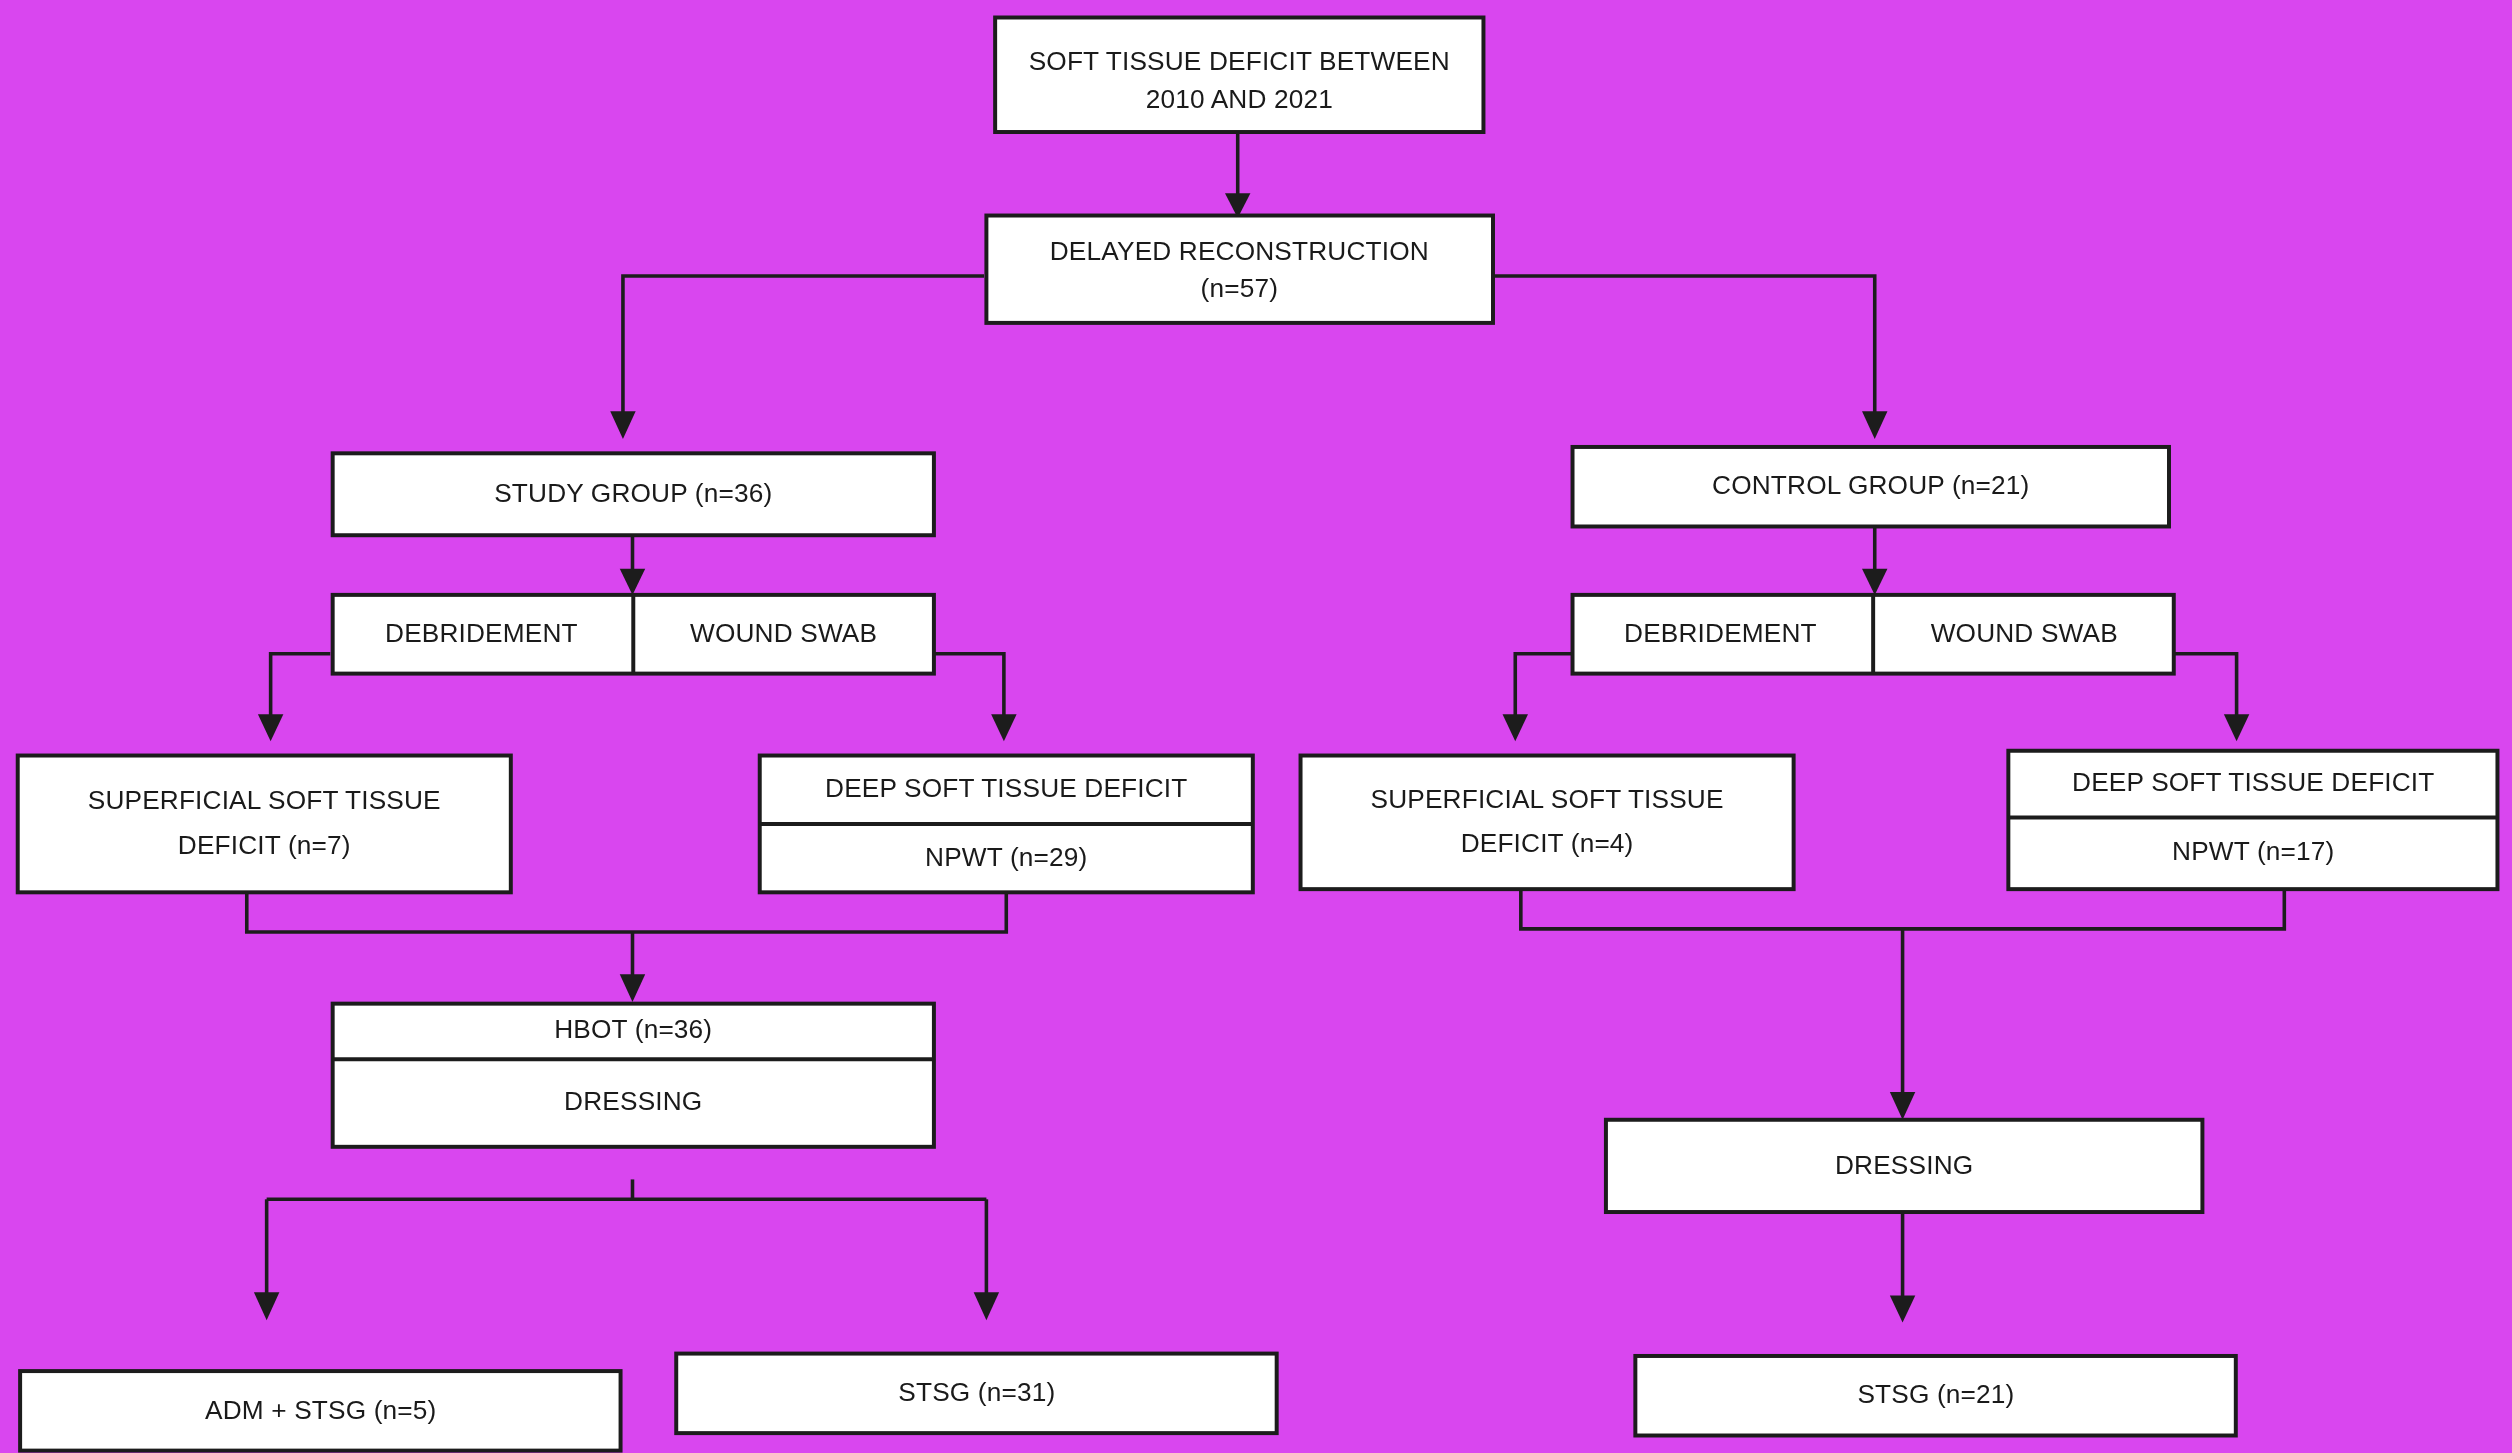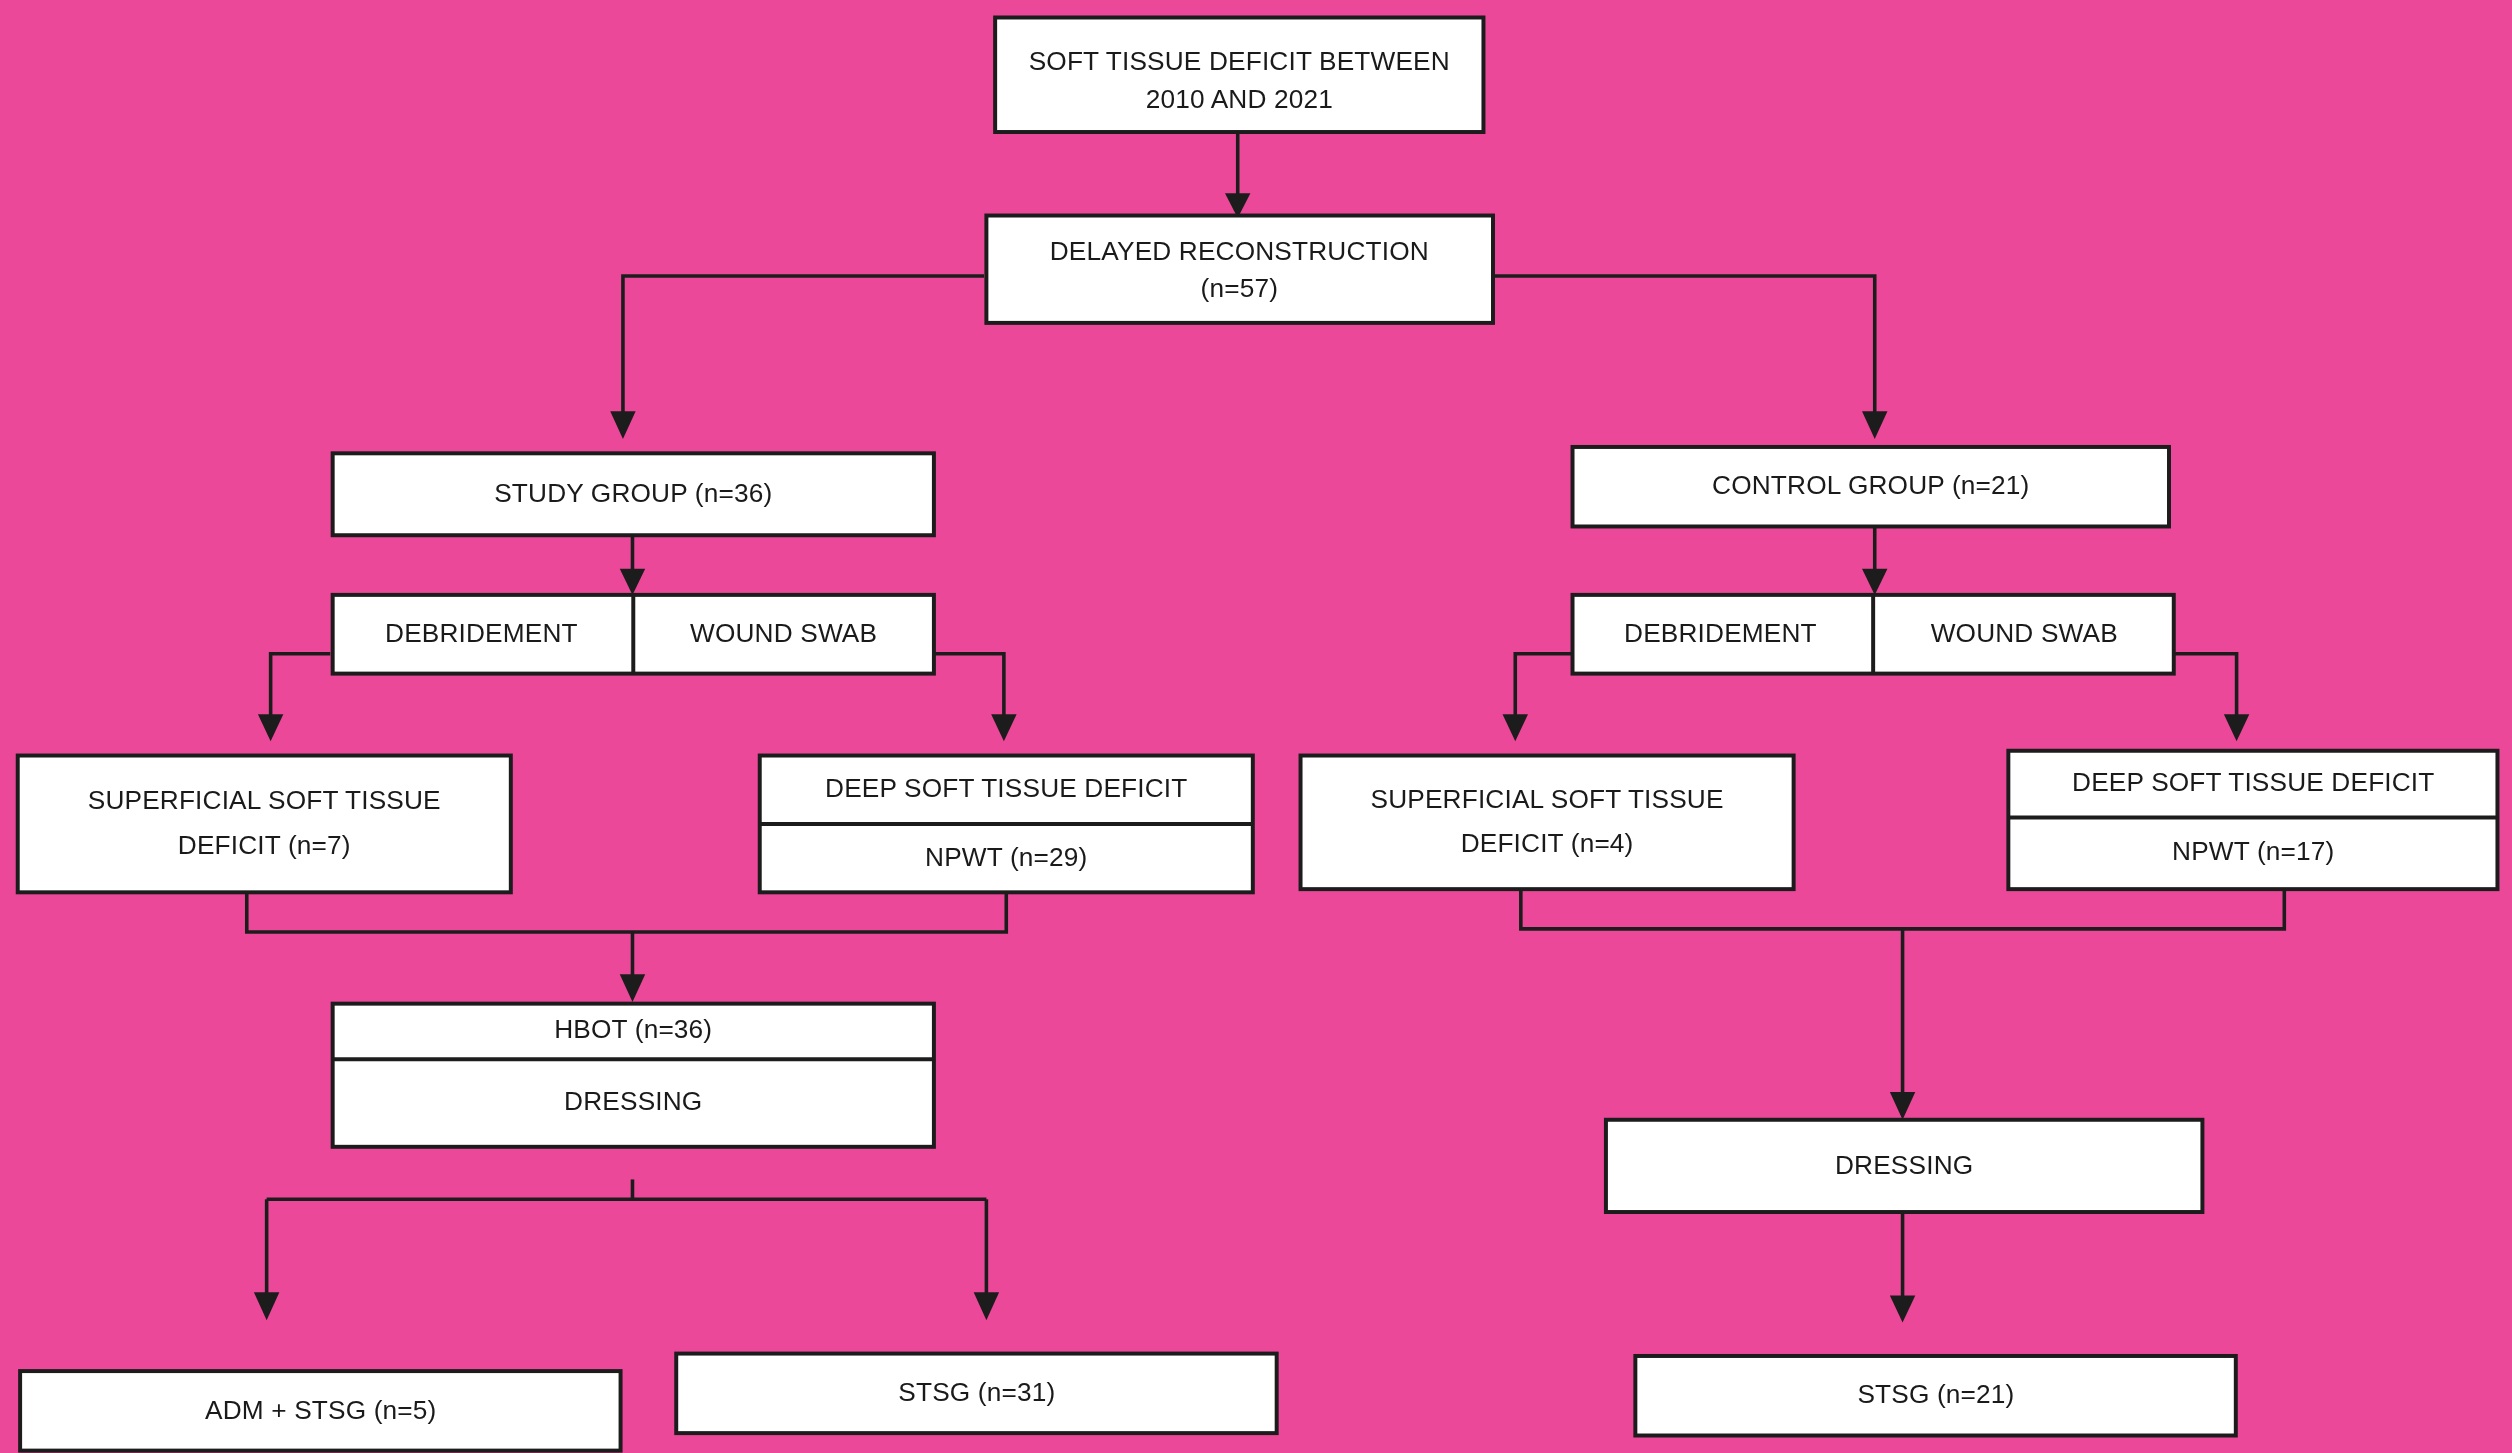--- a/index.html
+++ b/index.html
@@ -11,21 +11,21 @@
   body {
     width: 2512px;
     height: 1453px;
     font-family: "Liberation Sans", sans-serif;
     overflow: hidden;
   }
   #flowchart-root {
     position: relative;
     width: 2512px;
     height: 1453px;
-    background: #ec4899;
+    background: #d946ef;
   }
   svg.flow-svg {
     position: absolute;
     top: 0;
     left: 0;
     width: 2512px;
     height: 1453px;
     display: block;
   }
   .node-box {

